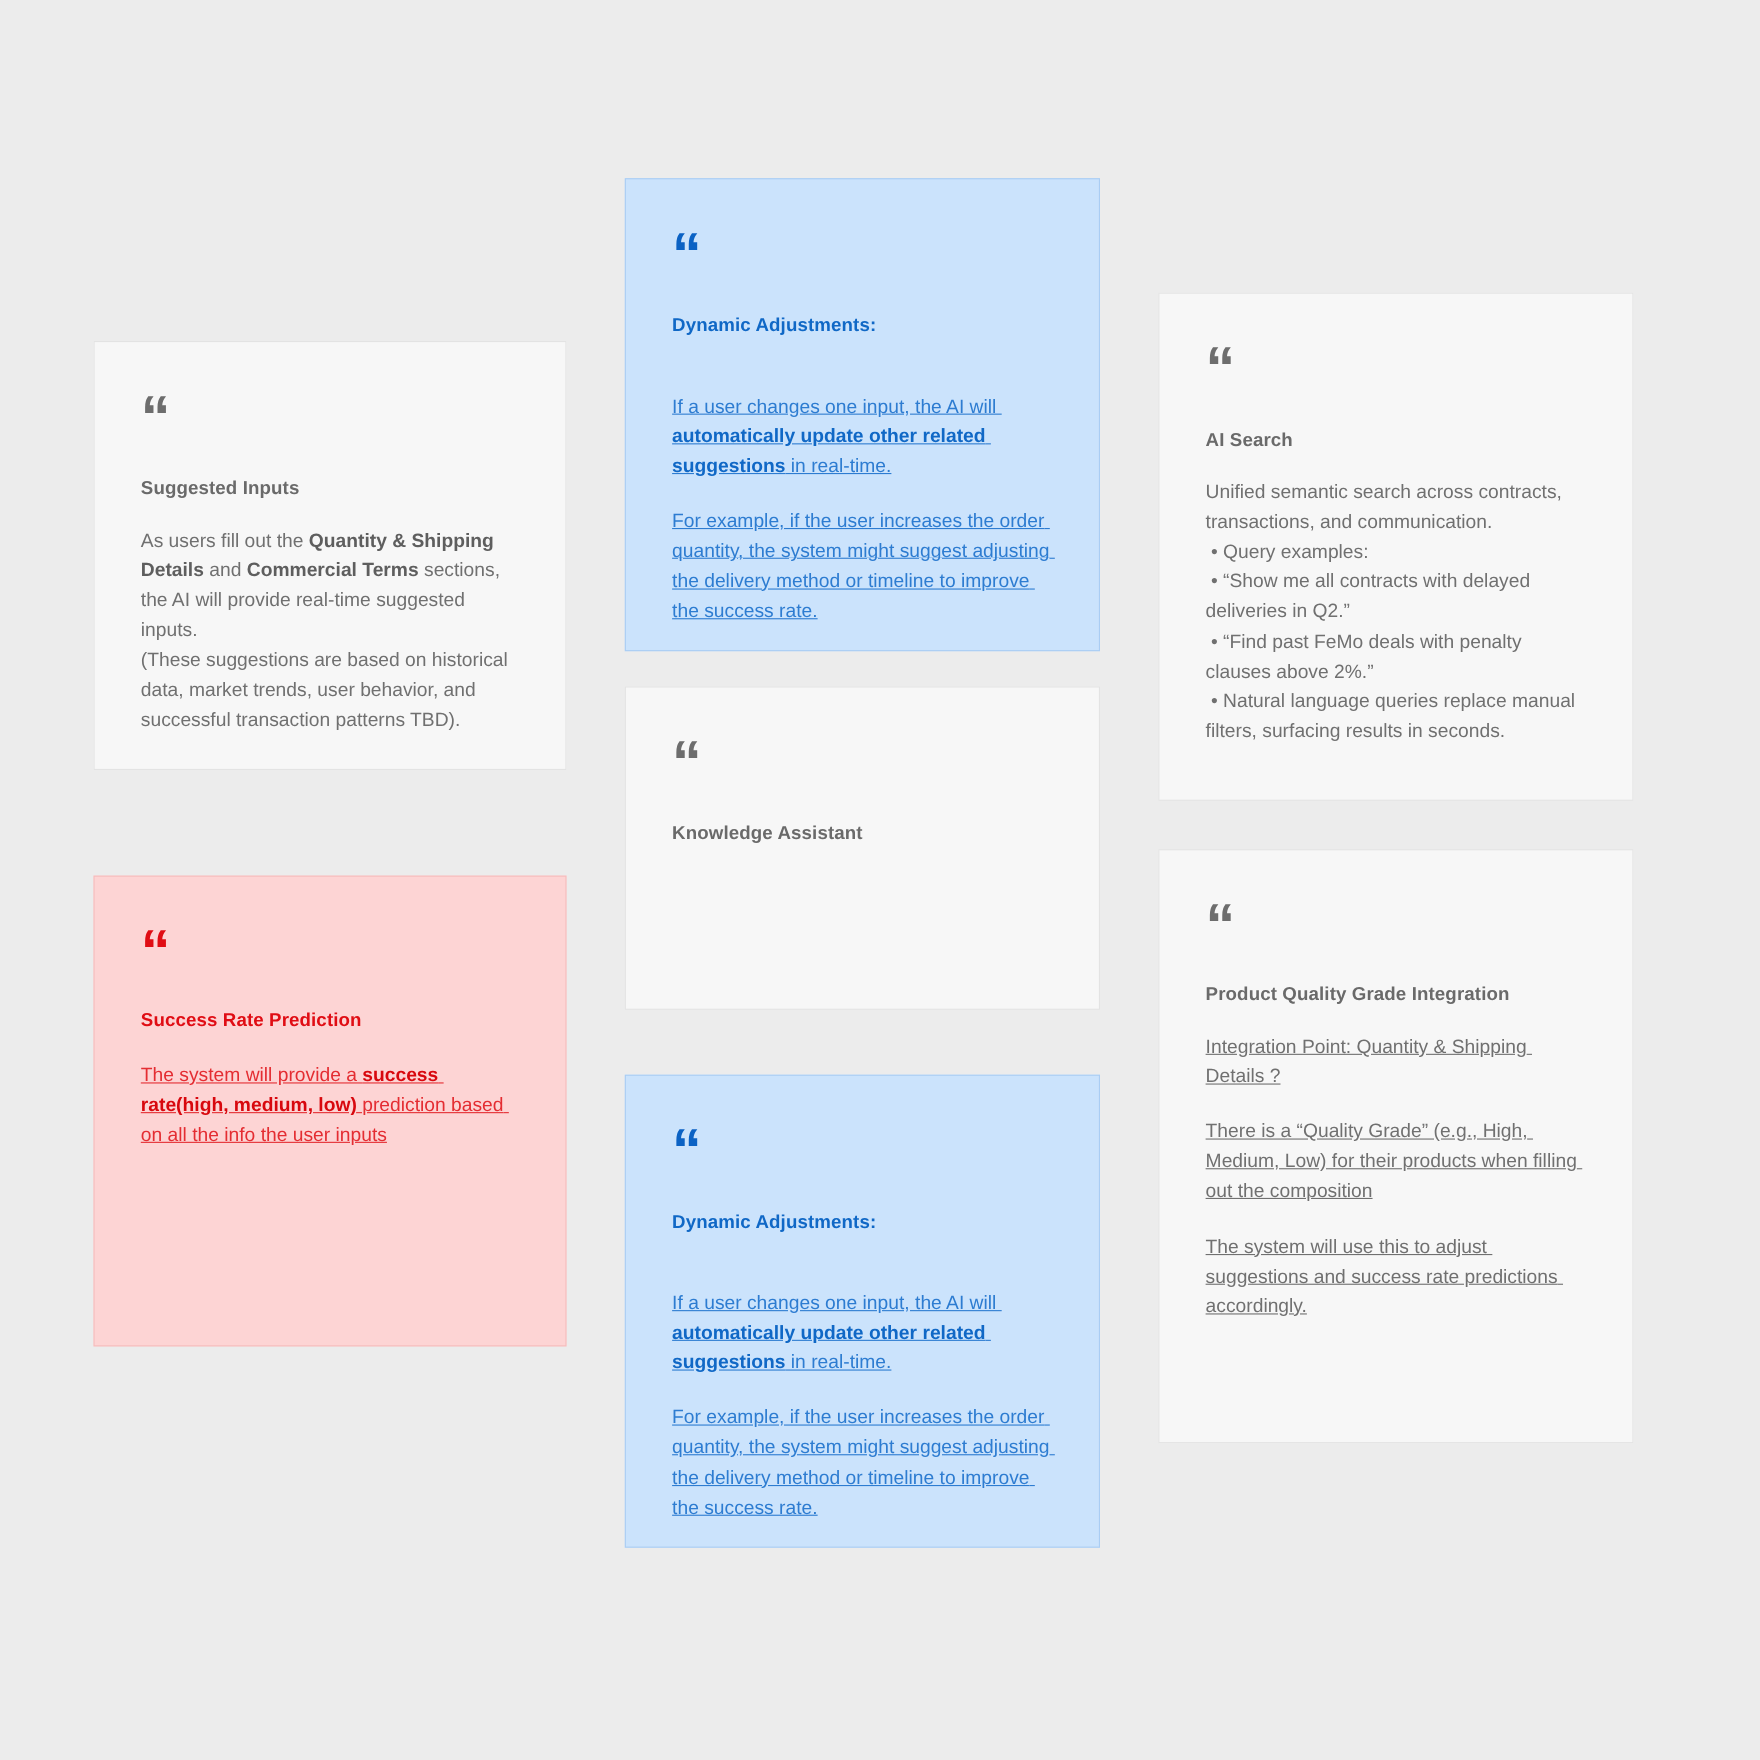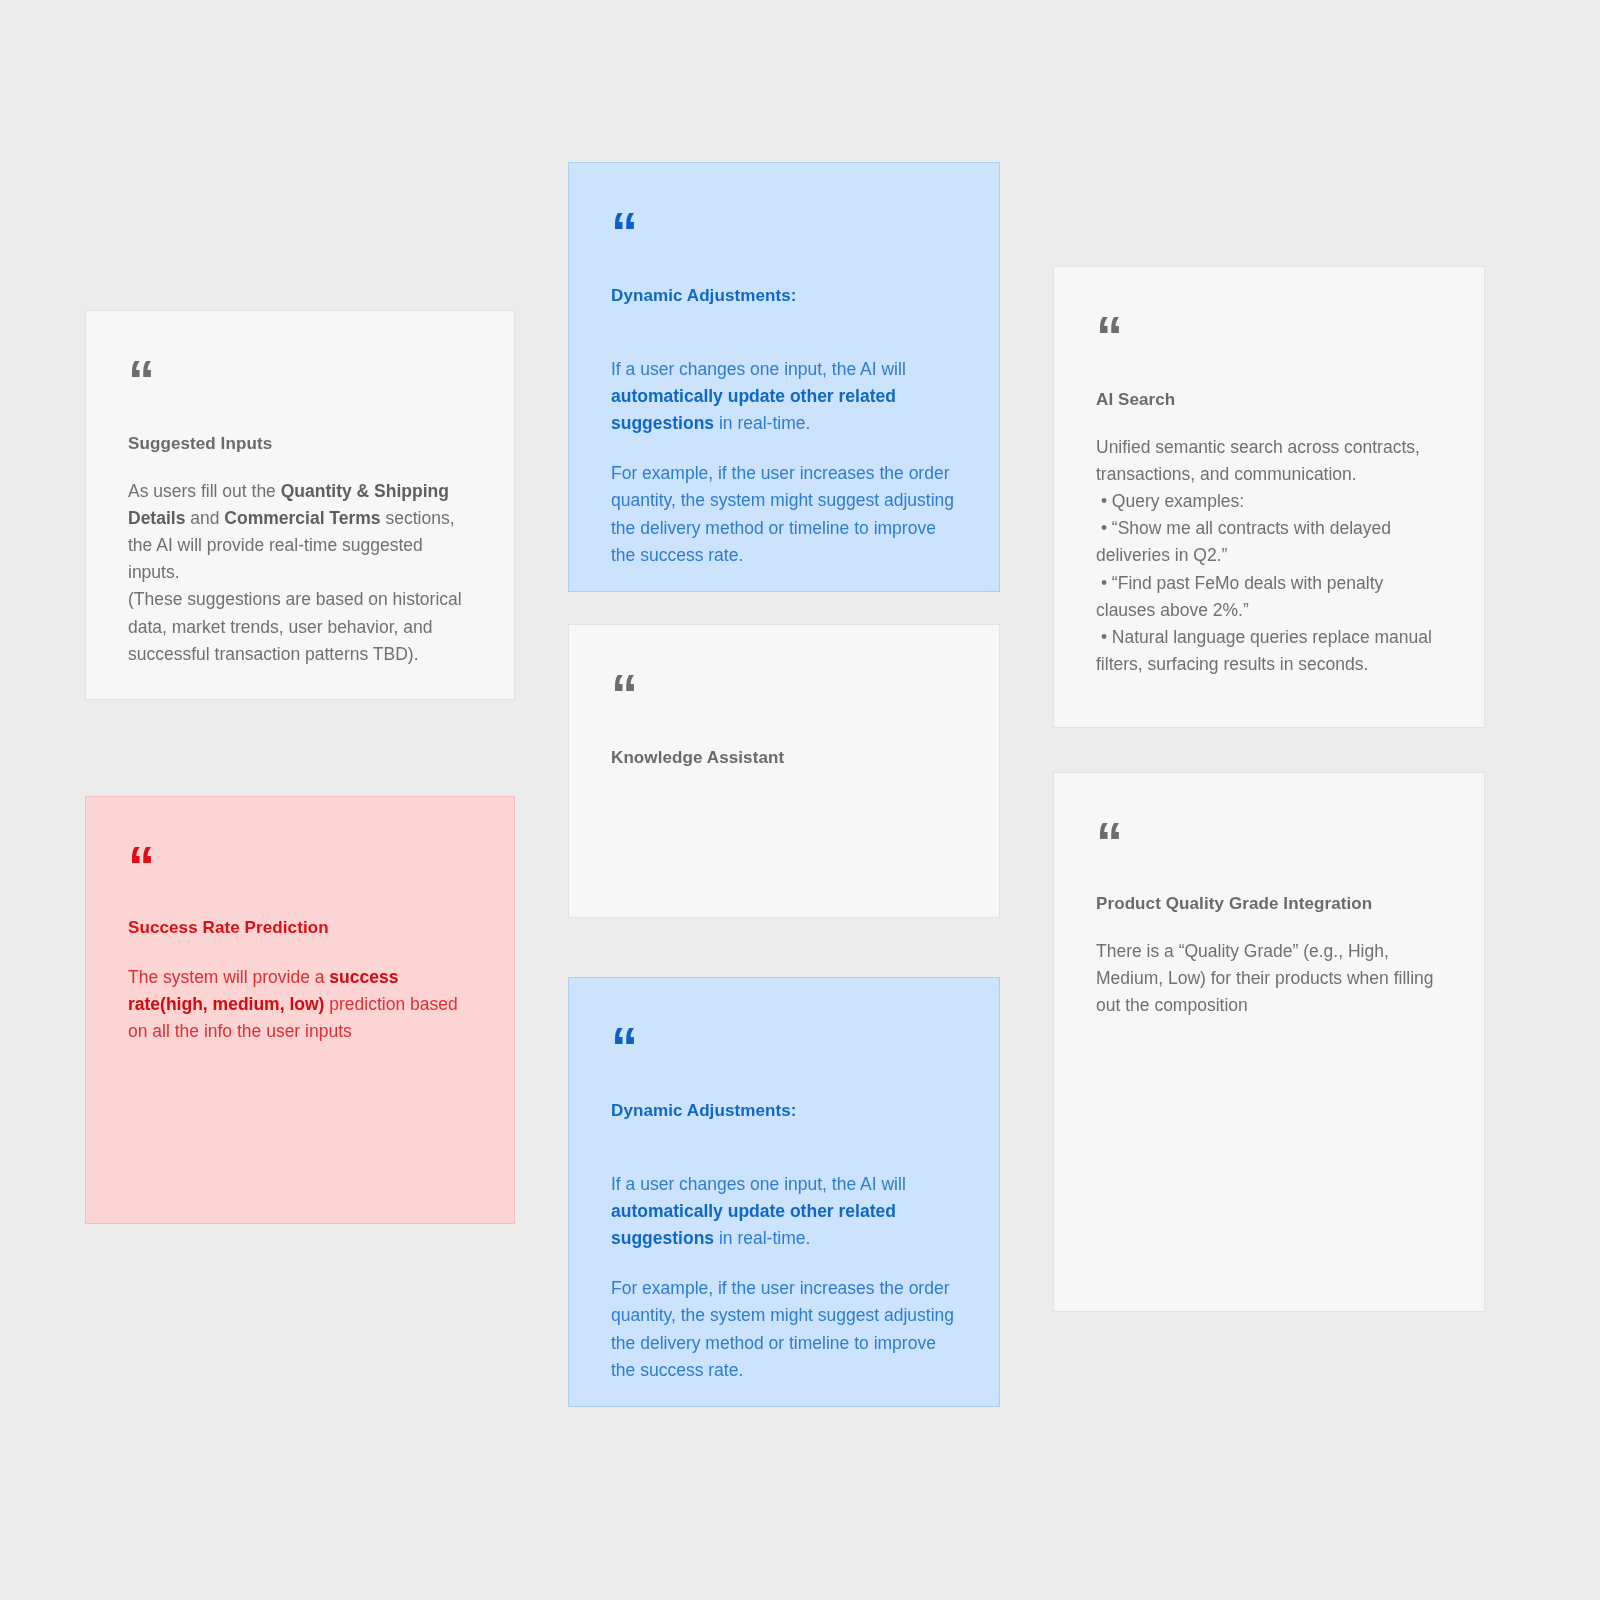--- a/index.html
+++ b/index.html
@@ -78,21 +78,21 @@
   }
 
   .card-body {
     font-size: 17.5px;
     font-weight: 400;
     line-height: 1.55;
     margin-top: 22px;
     white-space: pre-wrap;
   }
   .card-body b { font-weight: 700; }
-  .card-body p { margin: 0 0 23px 0; }
+  .card-body p { margin: 0 0 23px 0; text-decoration: underline; }
   .card-body p:last-child { margin-bottom: 0; }
 
   
   #card-suggested-inputs   { left: 85px;   top: 310px;  width: 430px;  height: 390px; }
   #card-success-rate       { left: 85px;   top: 796px;  width: 430px;  height: 428px; }
   #card-dynamic-top        { left: 568px;  top: 162px;  width: 432px;  height: 430px; }
   #card-knowledge          { left: 568px;  top: 624px;  width: 432px;  height: 294px; }
   #card-dynamic-bottom     { left: 568px;  top: 977px;  width: 432px;  height: 430px; }
   #card-ai-search          { left: 1053px; top: 266px;  width: 432px;  height: 462px; }
   #card-quality-grade      { left: 1053px; top: 772px;  width: 432px;  height: 540px; }
@@ -148,16 +148,16 @@
     <div class="card-body">Unified semantic search across contracts, transactions, and communication.
  • Query examples:
  • “Show me all contracts with delayed deliveries in Q2.”
  • “Find past FeMo deals with penalty clauses above 2%.”
  • Natural language queries replace manual filters, surfacing results in seconds.</div>
   </div>
 
   <div class="card gray" id="card-quality-grade">
     <span class="qmark">“</span>
     <div class="card-title">Product Quality Grade Integration</div>
-    <div class="card-body"><p>There is a “Quality Grade” (e.g., High, Medium, Low) for their products when filling out the composition</p></div>
+    <div class="card-body"><p>Integration Point: Quantity &amp; Shipping Details ?</p><p>There is a “Quality Grade” (e.g., High, Medium, Low) for their products when filling out the composition</p><p>The system will use this to adjust suggestions and success rate predictions accordingly.</p></div>
   </div>
 
 </div>
 
 </body></html>

